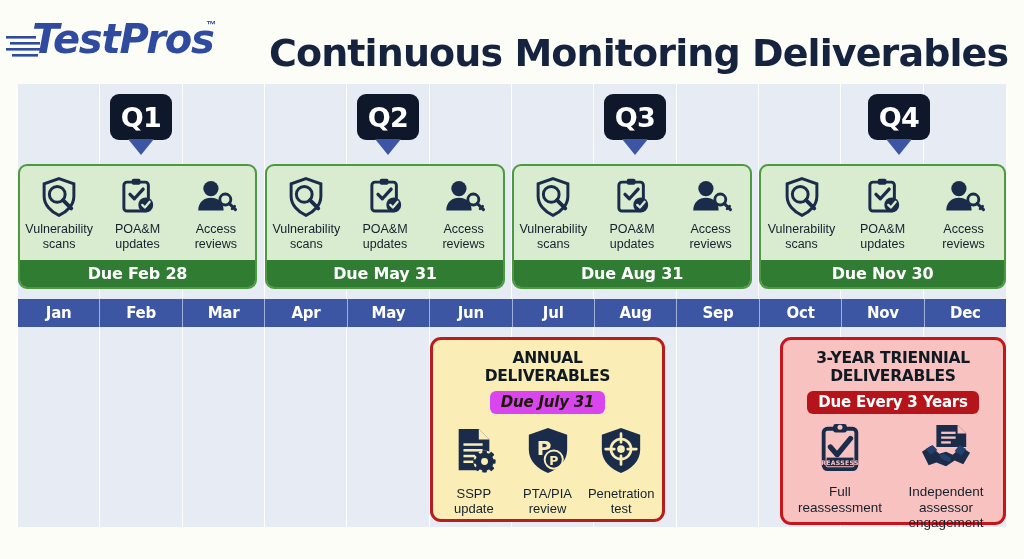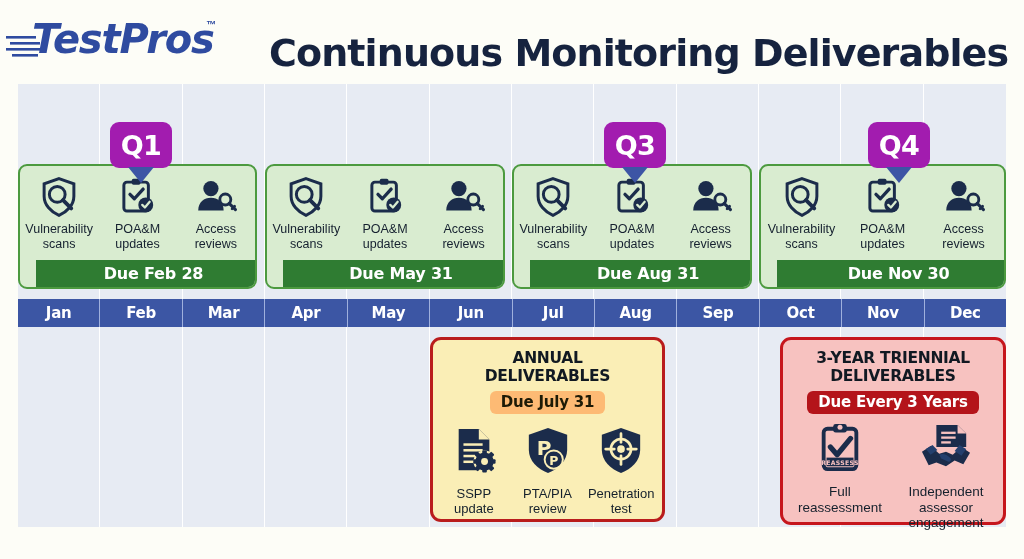--- a/index.html
+++ b/index.html
@@ -99,32 +99,31 @@
     box-sizing: border-box;
   }
   .grid-col:last-child { border-right: none; }
 
   
   .q-badge {
     position: absolute;
     top: 94px;
     width: 62px;
     height: 46px;
-    background: #a21caf;
+    background: #0f172a;
     border-radius: 9px;
     color: #ffffff;
     font-family: "DejaVu Sans", sans-serif;
     font-size: 27px;
     font-weight: bold;
     display: flex;
     align-items: center;
     justify-content: center;
     letter-spacing: -0.5px;
     z-index: 6;
-    margin-top: 28px;
   }
   .q-badge::after {
     content: "";
     position: absolute;
     bottom: -15px;
     left: 50%;
     margin-left: -13px;
     width: 0; height: 0;
     border-left: 13px solid transparent;
     border-right: 13px solid transparent;
@@ -166,21 +165,21 @@
   .q-label {
     margin-top: 2px;
     font-size: 12.5px;
     line-height: 14.5px;
     color: #15202f;
     text-align: center;
     font-family: "Liberation Sans", sans-serif;
   }
   .q-due {
     position: absolute;
-    left: 16px; bottom: 0;
+    left: 0; bottom: 0;
     width: 100%;
     height: 27px;
     background: #2f7c32;
     color: #ffffff;
     font-family: "DejaVu Sans", sans-serif;
     font-size: 16px;
     font-weight: bold;
     display: flex;
     align-items: center;
     justify-content: center;
@@ -249,22 +248,23 @@
     display: inline-block;
     margin-top: 6px;
     padding: 2px 11px 3px 11px;
     border-radius: 6px;
     font-family: "DejaVu Sans", sans-serif;
     font-weight: bold;
     font-size: 15px;
     letter-spacing: -0.2px;
   }
   .pill-annual {
-    background: #fdba74;
+    background: #d946ef;
     color: #1d1a06;
+    font-style: italic;
   }
   .pill-triennial {
     background: #b4141a;
     color: #ffffff;
   }
   .sb-items {
     display: flex;
     justify-content: space-around;
     align-items: flex-start;
     margin-top: 10px;
@@ -323,20 +323,21 @@
       <div class="grid-col" style="left: 411.667px; width: 82.3333px;"></div>
       <div class="grid-col" style="left: 494px; width: 82.3333px;"></div>
       <div class="grid-col" style="left: 576.333px; width: 82.3333px;"></div>
       <div class="grid-col" style="left: 658.667px; width: 82.3333px;"></div>
       <div class="grid-col" style="left: 741px; width: 82.3333px;"></div>
       <div class="grid-col" style="left: 823.333px; width: 82.3333px;"></div>
       <div class="grid-col" style="left: 905.667px; width: 82.3333px;"></div>
     </div>
 
   <div class="q-badge" style="left:110px">Q1</div>
+  <div class="q-badge" style="left:357px">Q2</div>
   <div class="q-badge" style="left:604px">Q3</div>
   <div class="q-badge" style="left:868px">Q4</div>
 
   <div class="q-panel" style="left:18px; width:239px">
     <div class="q-items">
       <div class="q-item">
         <div class="q-icon">
           <svg class="ico" width="42" height="42" viewBox="0 0 48 48">
             <path d="M24 3 L41 9 V23 C41 33 33 41 24 45 C15 41 7 33 7 23 V9 Z" fill="none" stroke="#1b2c4b" stroke-width="3.4"></path>
             <circle cx="22" cy="21" r="9" fill="none" stroke="#1b2c4b" stroke-width="3.4"></circle>

